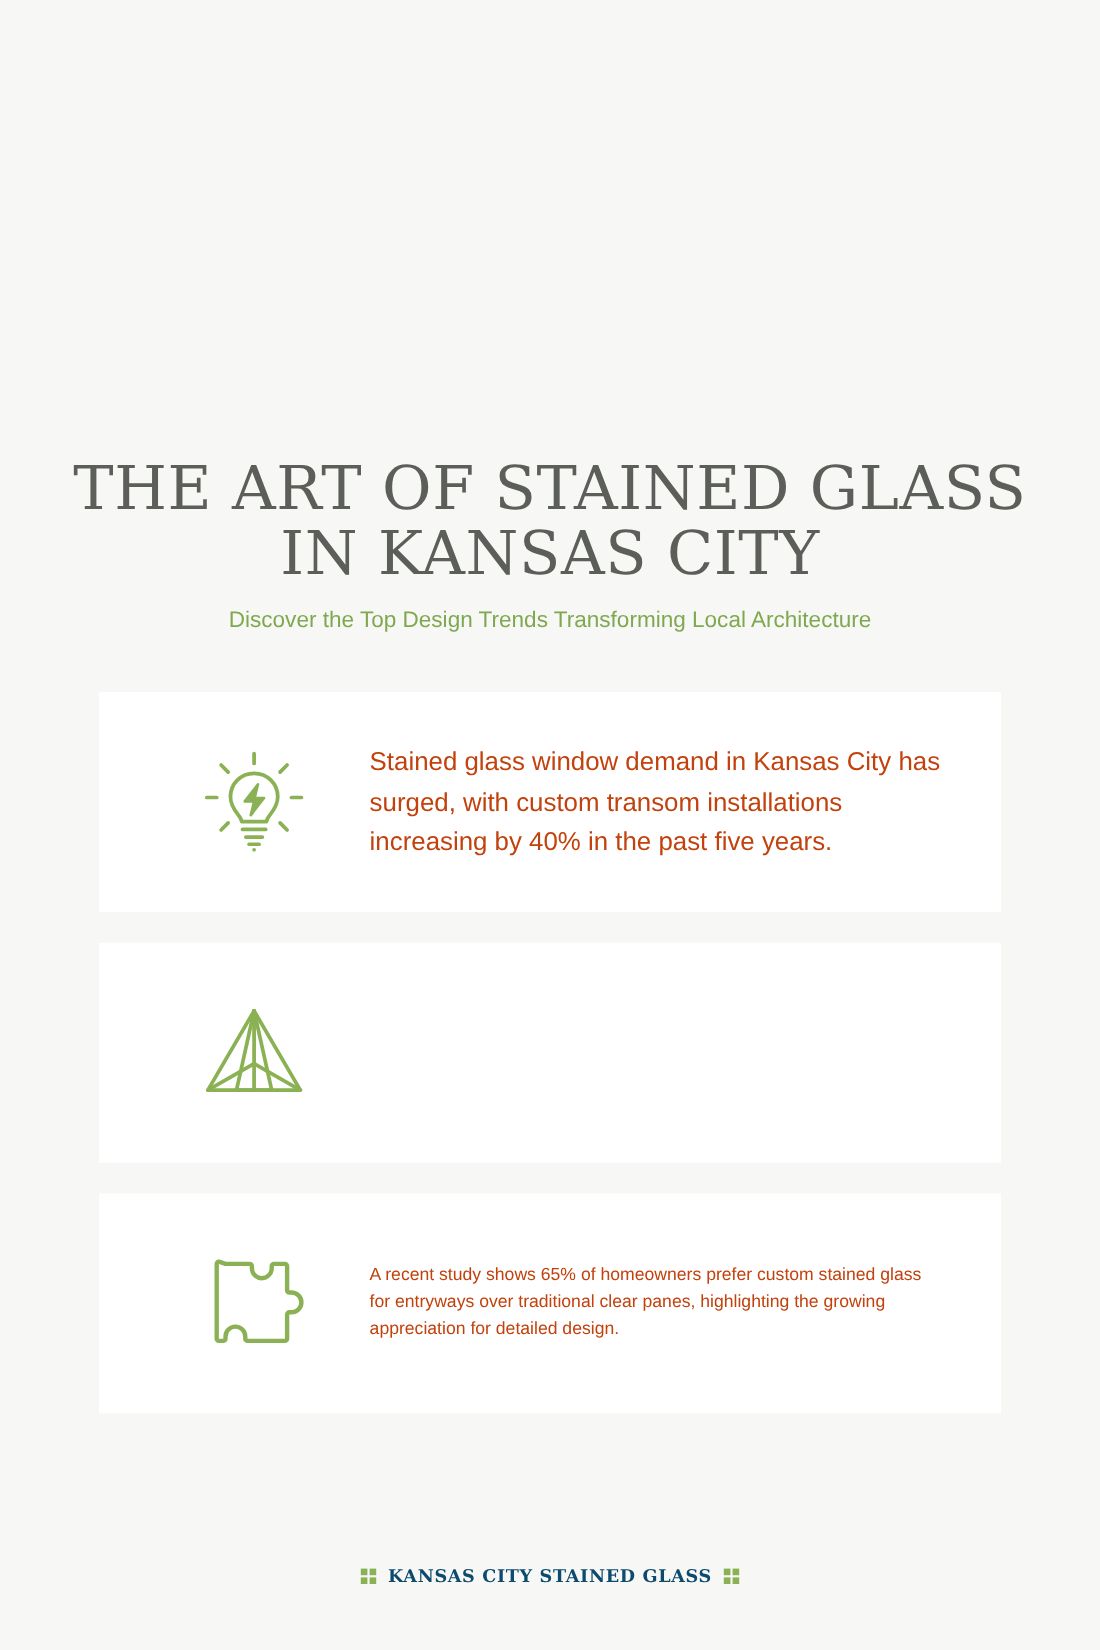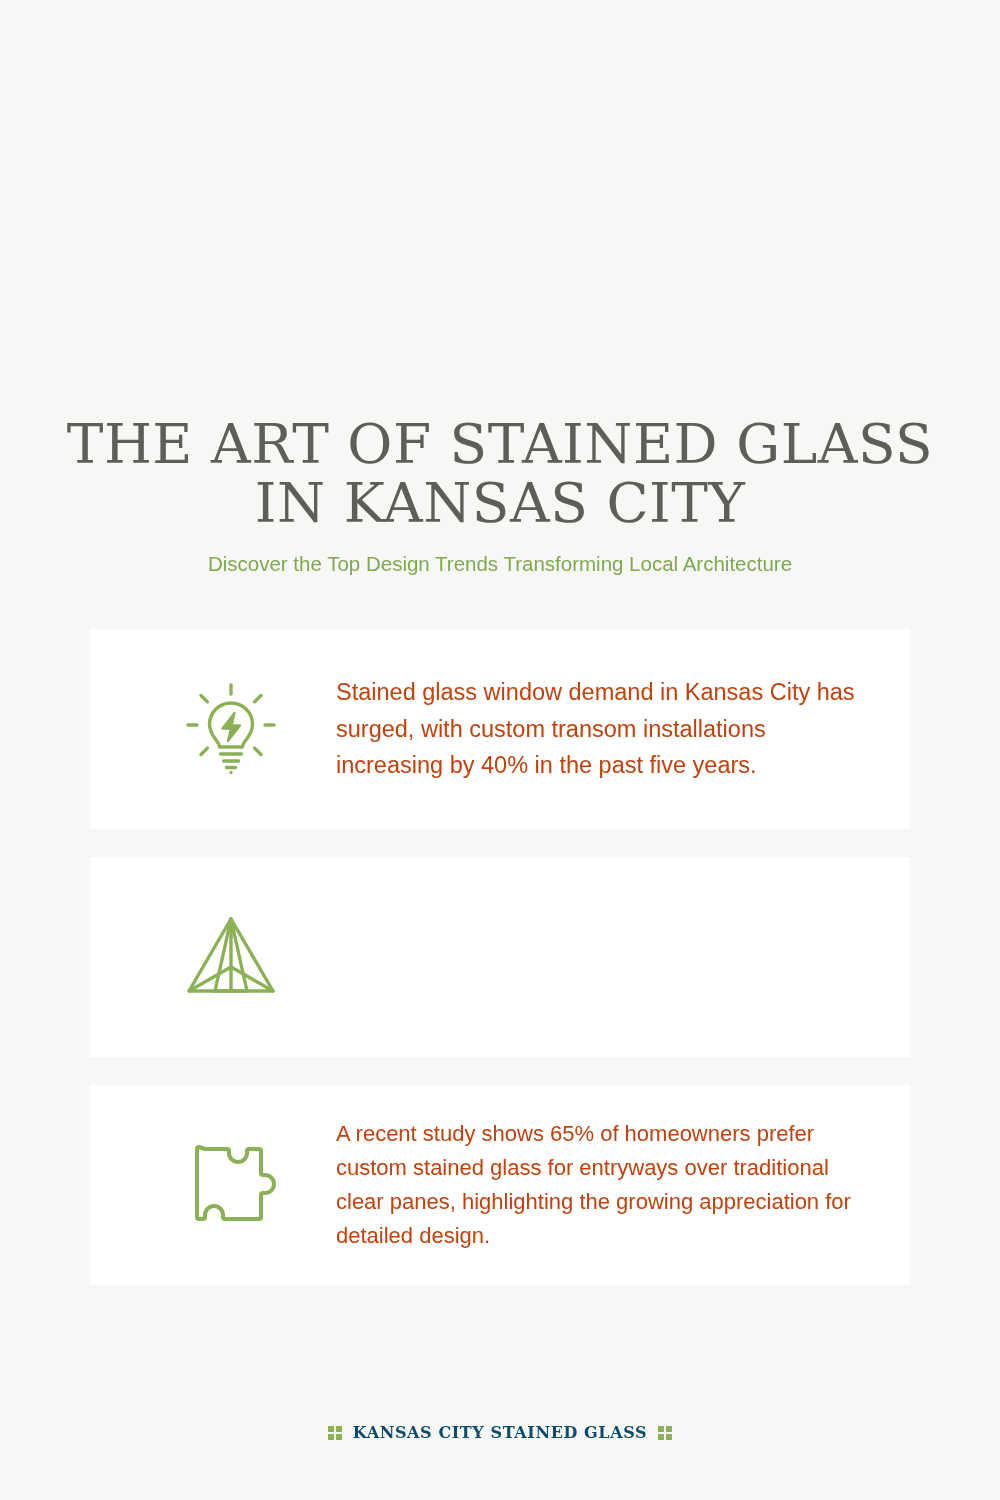--- a/index.html
+++ b/index.html
@@ -67,21 +67,21 @@
     justify-content: center;
   }
   .card-icon svg {
     display: block;
   }
   .card-text {
     font-size: 23.5px;
     line-height: 1.55;
     color: #c2410c;
   }
-  .card--c3 .card-text { font-size: 22px; }
+  .card--c3 .card-text { font-size: 16px; }
 
   
   .footer {
     position: absolute;
     left: 0;
     right: 0;
     bottom: 58px;
     display: flex;
     align-items: center;
     justify-content: center;

